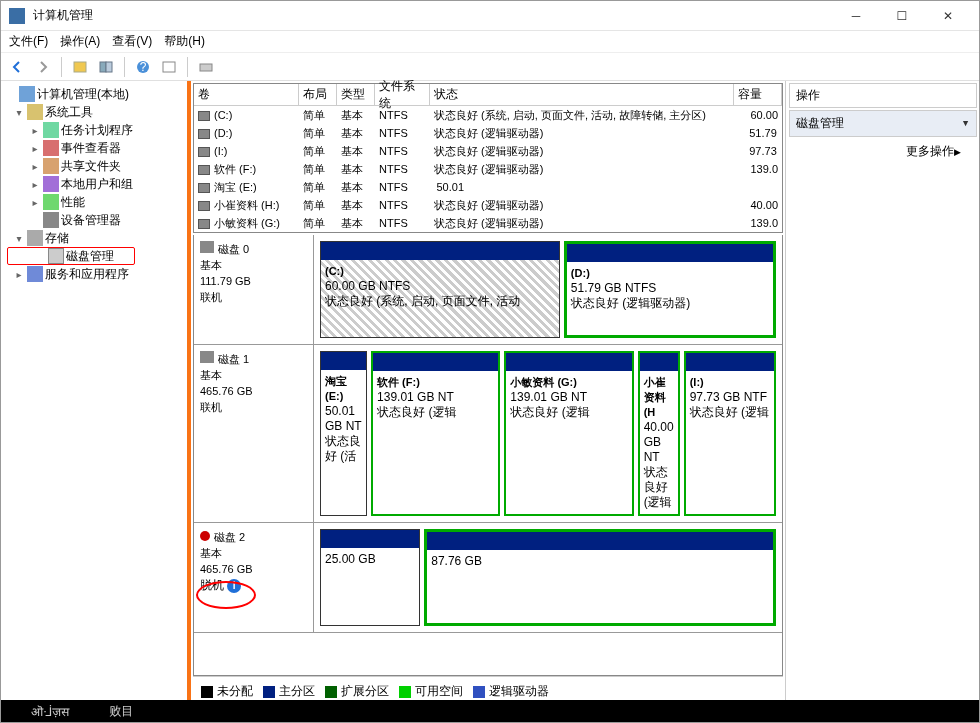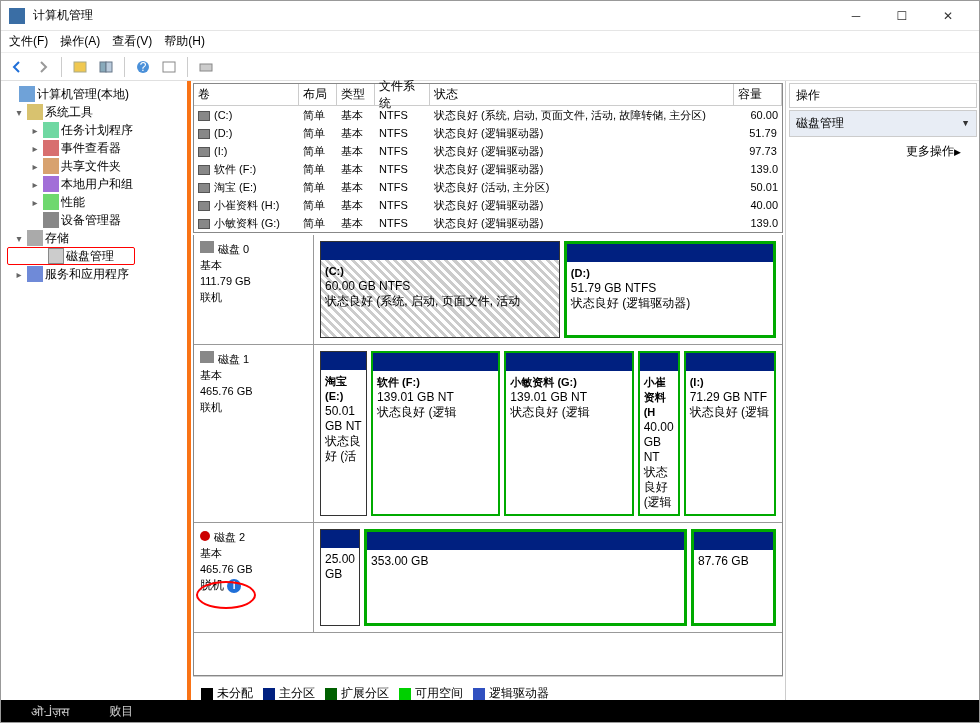--- a/index.html
+++ b/index.html
@@ -64,21 +64,21 @@
   .part.hlgreen-thick { border: 3px solid #0a0; }
   .part .phead { background: #002080; height: 18px; }
   .part .pbody { flex: 1; padding: 4px; font-size: 11px; line-height: 15px; overflow: hidden; }
   .part .pname { font-weight: bold; font-size: 11px; }
   .part.hatch .pbody { background: repeating-linear-gradient(45deg, #fff, #fff 3px, #ccc 3px, #ccc 6px); }
 
   
   .ellipse { position: absolute; border: 2px solid red; border-radius: 50%; width: 60px; height: 28px; left: 2px; top: 58px; pointer-events: none; }
 
   
-  .legend { height: 24px; border-top: 1px solid #ccc; display: flex; align-items: flex-start; padding: 8px 8px; gap: 10px; font-size: 11px; margin: 0 2px; }
+  .legend { height: 24px; border-top: 1px solid #ccc; display: flex; align-items: flex-end; padding: 0 8px; gap: 10px; font-size: 11px; margin: 0 2px; }
   .legend .sw { width: 12px; height: 12px; display: inline-block; margin-right: 4px; vertical-align: middle; }
 
   
   .actions .ahead { background: #fff; border: 1px solid #ccc; padding: 3px 6px; margin: 2px; font-weight: normal; }
   .actions .ah2 { background: #e8edf5; border: 1px solid #ccc; padding: 4px 6px; margin: 2px; display: flex; justify-content: space-between; align-items: center; }
   .actions .ah2 .tri { color: #333; transform: rotate(180deg); font-size: 9px; }
   .actions .arow { padding: 4px 18px; display: flex; justify-content: flex-end; align-items: center; }
   .actions .arow .tri { font-size: 9px; }
 
   
@@ -247,21 +247,20 @@
             <div class="cell" style="width:38px">基本</div>
             <div class="cell" style="width:55px">NTFS</div>
             <div class="cell" style="flex:1">状态良好 (逻辑驱动器)</div>
             <div class="cell" style="width:38px;text-align:right">139.0</div>
           </div>
           <div class="vol-row">
             <div class="cell" style="width:105px"><span class="diskicon"></span>淘宝 (E:)</div>
             <div class="cell" style="width:38px">简单</div>
             <div class="cell" style="width:38px">基本</div>
             <div class="cell" style="width:55px">NTFS</div>
-            <div class="cell" style="flex:1">状态良好 (活动, 主分区)</div>
             <div class="cell" style="width:38px;text-align:right">50.01</div>
           </div>
           <div class="vol-row">
             <div class="cell" style="width:105px"><span class="diskicon"></span>小崔资料 (H:)</div>
             <div class="cell" style="width:38px">简单</div>
             <div class="cell" style="width:38px">基本</div>
             <div class="cell" style="width:55px">NTFS</div>
             <div class="cell" style="flex:1">状态良好 (逻辑驱动器)</div>
             <div class="cell" style="width:38px;text-align:right">40.00</div>
           </div>
@@ -342,21 +341,21 @@
               <div class="pbody">
                 <div class="pname">小崔资料  (H</div>
                 <div>40.00 GB NT</div>
                 <div>状态良好 (逻辑</div>
               </div>
             </div>
           <div class="part hlgreen" style="flex:98">
               <div class="phead"></div>
               <div class="pbody">
                 <div class="pname">(I:)</div>
-                <div>71.29 GB NTF</div>
+                <div>97.73 GB NTF</div>
                 <div>状态良好 (逻辑</div>
               </div>
             </div>
         </div>
       </div>
 
       <div class="dgrp">
         <div class="dside">
           <div><span class="dicn red"></span><span class="dname">磁盘 2</span></div>
           <div>基本</div>
@@ -365,27 +364,20 @@
           <div class="ellipse"></div>
         </div>
         <div class="dvols">
           <div class="part" style="flex:25">
               <div class="phead"></div>
               <div class="pbody">
                 <div class="pname"></div>
                 <div>25.00 GB</div>
               </div>
             </div>
-          <div class="part hlgreen-thick" style="flex:353">
-              <div class="phead"></div>
-              <div class="pbody">
-                <div class="pname"></div>
-                <div>353.00 GB</div>
-              </div>
-            </div>
           <div class="part hlgreen-thick" style="flex:88">
               <div class="phead"></div>
               <div class="pbody">
                 <div class="pname"></div>
                 <div>87.76 GB</div>
               </div>
             </div>
         </div>
       </div>
     </div>

